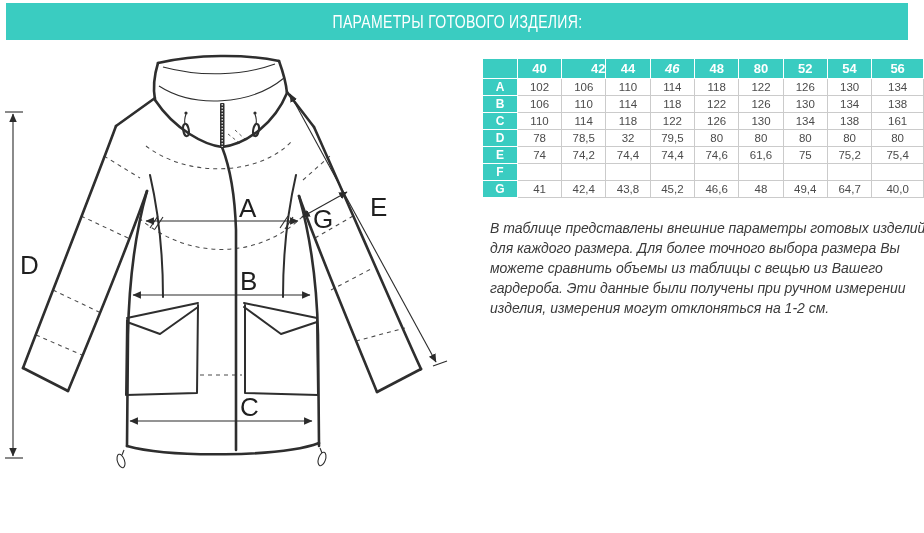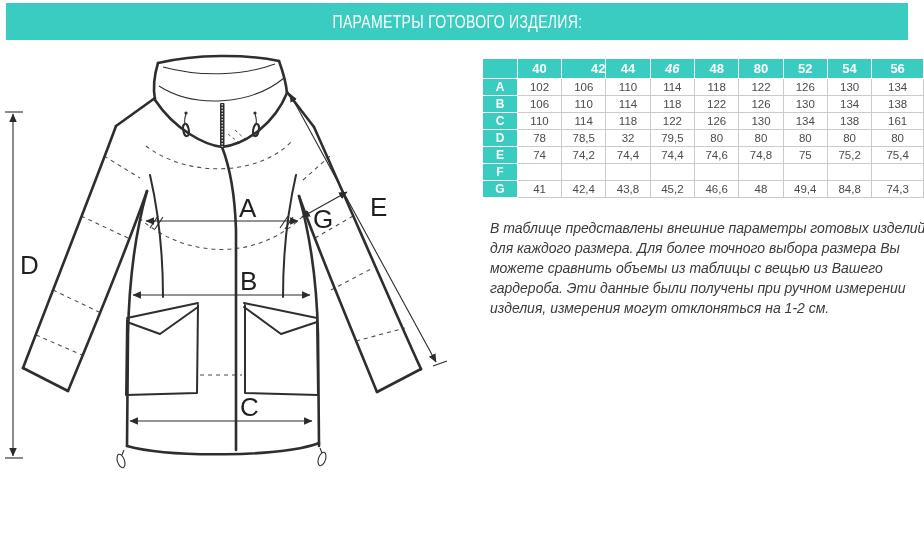--- a/index.html
+++ b/index.html
@@ -224,21 +224,21 @@
         <td>80</td>
         <td>80</td>
       </tr>
       <tr>
         <th class="tz">E</th>
         <td>74</td>
         <td>74,2</td>
         <td>74,4</td>
         <td>74,4</td>
         <td>74,6</td>
-        <td>74,8</td>
+        <td>61,6</td>
         <td>75</td>
         <td>75,2</td>
         <td>75,4</td>
       </tr>
       <tr>
         <th class="tz">F</th>
         <td></td>
         <td></td>
         <td></td>
         <td></td>
@@ -250,19 +250,19 @@
       </tr>
       <tr>
         <th class="tz">G</th>
         <td>41</td>
         <td>42,4</td>
         <td>43,8</td>
         <td>45,2</td>
         <td>46,6</td>
         <td>48</td>
         <td>49,4</td>
-        <td>84,8</td>
-        <td>74,3</td>
+        <td>64,7</td>
+        <td>40,0</td>
       </tr>
     </tbody>
   </table>
 
 <p class="desc">В таблице представлены внешние параметры готовых изделий для каждого размера. Для более точного выбора размера Вы можете сравнить объемы из таблицы с вещью из Вашего гардероба. Эти данные были получены при ручном измерении изделия, измерения могут отклоняться на 1-2 см.</p>
 
 </body></html>

